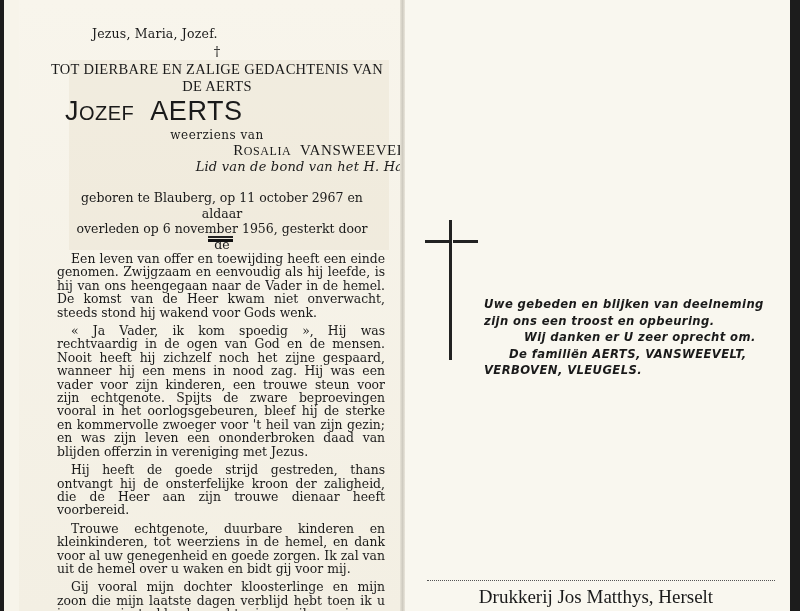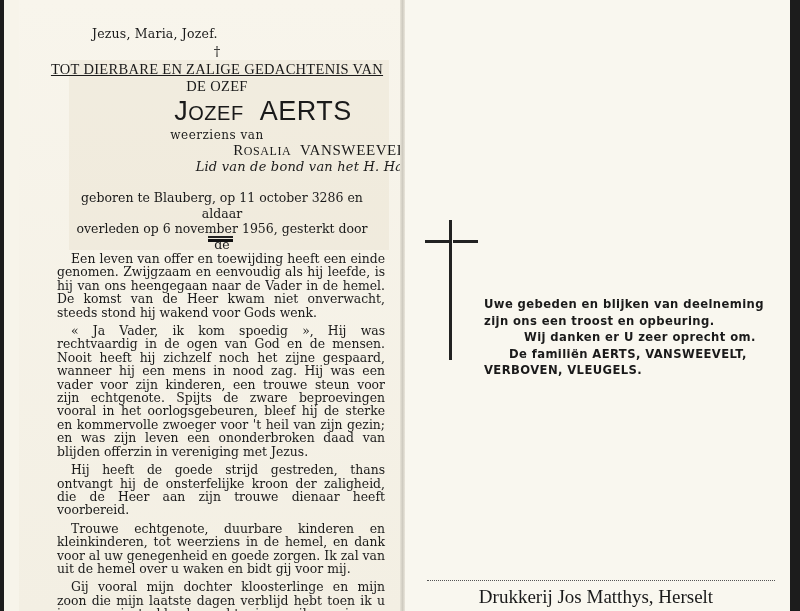--- a/index.html
+++ b/index.html
@@ -39,24 +39,24 @@
     font-size: 12.5px; letter-spacing: 0.2px;
   }
   .dagger {
     position: absolute; left: 0; width: 396px; top: 44px; text-align: center;
     font-size: 13px;
   }
   .heading {
     position: absolute; left: 0; width: 396px; text-align: center;
     font-family: "Liberation Serif", serif; font-size: 14.5px; letter-spacing: 0.3px;
   }
-  .h1 { top: 61px; text-decoration: underline; }
+  .h1 { top: 61px; }
   .h2 { top: 78px; }
   .name {
-    position: absolute; left: 0; width: 396px; top: 96px; text-align: center;
+    position: absolute; left: 0; width: 396px; top: 96px; 
     font-family: "Liberation Sans", "DejaVu Sans", sans-serif;
     font-size: 27px; letter-spacing: 0.5px; font-weight: normal; padding-left: 46px;
   }
   .name .sc { font-size: 20px; }
   .spouse-label {
     position: absolute; left: 0; width: 396px; top: 128px; text-align: center;
     font-size: 12px; letter-spacing: 0.5px;
   }
   .spouse {
     position: absolute; left: 0; width: 396px; top: 142px; text-align: right;
@@ -90,21 +90,21 @@
   .cross { position: absolute; left: 425px; top: 220px; width: 53px; height: 140px; }
   .cross .v { position: absolute; left: 24px; top: 0; width: 3px; height: 140px; background: #222; }
   .cross .hl { position: absolute; left: 0; top: 20px; width: 25px; height: 3px; background: #222; }
   .cross .hr { position: absolute; left: 28px; top: 20px; width: 25px; height: 3px; background: #222; }
 
   .thanks {
     position: absolute; left: 484px; top: 296px; width: 290px;
     font-family: "DejaVu Sans", sans-serif; font-weight: bold;
     font-size: 11.6px; line-height: 16.5px; letter-spacing: 0.4px;
   }
-  .thanks div { white-space: nowrap; }
+  .thanks div { white-space: nowrap; font-style: italic; }
   .thanks .ind1 { padding-left: 40px; }
   .thanks .ind2 { padding-left: 25px; }
 
   .printer-rule {
     position: absolute; left: 427px; top: 580px; width: 348px;
     border-top: 1px dotted #555;
   }
   .printer {
     position: absolute; left: 401px; width: 390px; top: 586px; text-align: center;
     font-family: "Liberation Serif", serif; font-size: 19px;
@@ -113,35 +113,35 @@
 </head>
 <body>
 
 <div class="card">
   <div class="panel-left">
     <div class="shade"></div>
 
     <div class="invocation">Jezus, Maria, Jozef.</div>
     <div class="dagger">†</div>
     <div class="heading h1">TOT DIERBARE EN ZALIGE GEDACHTENIS VAN</div>
-    <div class="heading h2">DE OZEF</div>
+    <div class="heading h2">DE AERTS</div>
 
     <div class="name">
       <span>J</span><span class="sc">OZEF</span>&nbsp;&nbsp;<span>AERTS</span>
     </div>
 
     <div class="spouse-label">weerziens van</div>
     <div class="spouse">
       <span>R</span><span class="sc">OSALIA</span>&nbsp;&nbsp;<span>VANSWEEVELT</span>
     </div>
 
     <div class="member m1">Lid van de bond van het H. Hart</div>
 
     <div class="dates">
-      <div>geboren te Blauberg, op 11 october 3286 en aldaar</div>
+      <div>geboren te Blauberg, op 11 october 2967 en aldaar</div>
       <div>overleden op 6 november 1956, gesterkt door de</div>
     </div>
 
     <div class="divider">
       <div class="l1"></div>
         <div class="l2"></div>
     </div>
 
     <div class="body-text">
       <p>Een leven van offer en toewijding heeft een einde genomen. Zwijgzaam en eenvoudig als hij leefde, is hij van ons heengegaan naar de Vader in de hemel. De komst van de Heer kwam niet onverwacht, steeds stond hij wakend voor Gods wenk.</p>

